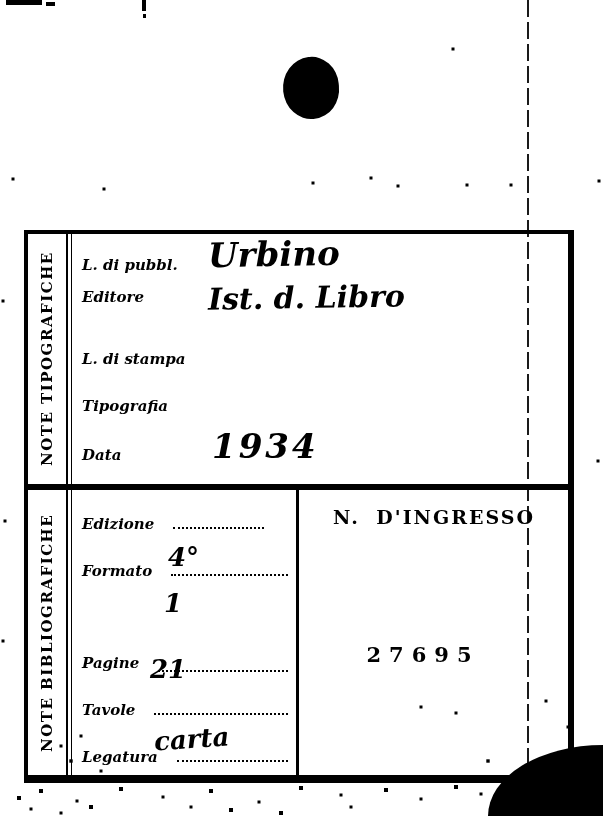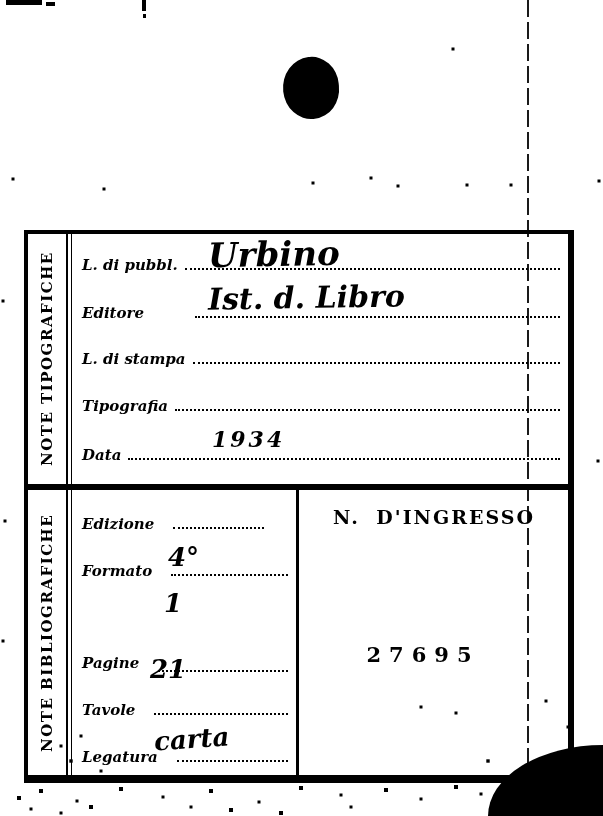--- a/index.html
+++ b/index.html
@@ -69,32 +69,32 @@
     border-left:2px solid #000; border-right:1px solid #000; box-sizing:border-box;
   }
   .hdivider { position:absolute; left:-3px; right:-3px; top:250px; height:6px; background:#000; }
   .vdivider { position:absolute; left:268px; top:256px; bottom:0; width:3px; background:#000; }
   .frow {
     position:absolute; display:flex; align-items:baseline;
     font-style:italic; font-weight:bold; font-size:15px; white-space:nowrap;
   }
   .frow .flabel { padding-right:7px; }
   .frow .leader { flex:1 1 auto; height:2px; border-bottom:2px dotted #000; }
-  .trow { left:54px; right:8px; }
+  .trow { left:54px; right:8px;flex-direction:column; }
   .brow { left:54px; width:206px;gap:12px; }
-  .t1 { top:22px; }  .t2 { top:70px;gap:44px; }  .t3 { top:116px; } .t4 { top:163px; } .t5 { top:212px; }
+  .t1 { top:22px; }  .t2 { top:54px;gap:44px; }  .t3 { top:116px; } .t4 { top:163px; } .t5 { top:212px; }
   .b1 { top:281px; width:182px; } .b2 { top:328px; } .b3 { top:374px; }
   .b4 { top:420px;align-items:flex-end; } .b5 { top:467px; } .b6 { top:514px; }
   .hand {
     position:absolute; font-style:italic; font-weight:bold; white-space:nowrap;
     font-family:"DejaVu Serif", serif; z-index:2;
   }
   .hv-pubbl    { left:180px; top:0;    font-size:34px; transform:rotate(-1deg); }
   .hv-editore  { left:180px; top:46px; font-size:30px; transform:rotate(-1deg); }
-  .hv-data     { left:184px; top:192px; font-size:22px; letter-spacing:3px;font-style:italic; }
+  .hv-data     { left:184px; top:192px; font-size:34px; letter-spacing:3px;font-style:italic; }
   .hv-formato  { left:140px; top:308px; font-size:26px; }
   .hv-volume   { left:136px; top:354px; font-size:26px; }
   .hv-pagine   { left:122px; top:400px; font-size:26px;margin-top:20px; }
   .hv-legatura { left:126px; top:490px; font-size:26px; transform:rotate(-4deg); }
   .ingresso-title {
     position:absolute; left:278px; top:272px; width:256px; text-align:center;
     font-size:19px; font-weight:bold; letter-spacing:2px; word-spacing:8px; white-space:nowrap;
   }
   .ingresso-number {
     position:absolute; left:300px; top:408px; width:190px; text-align:center;

